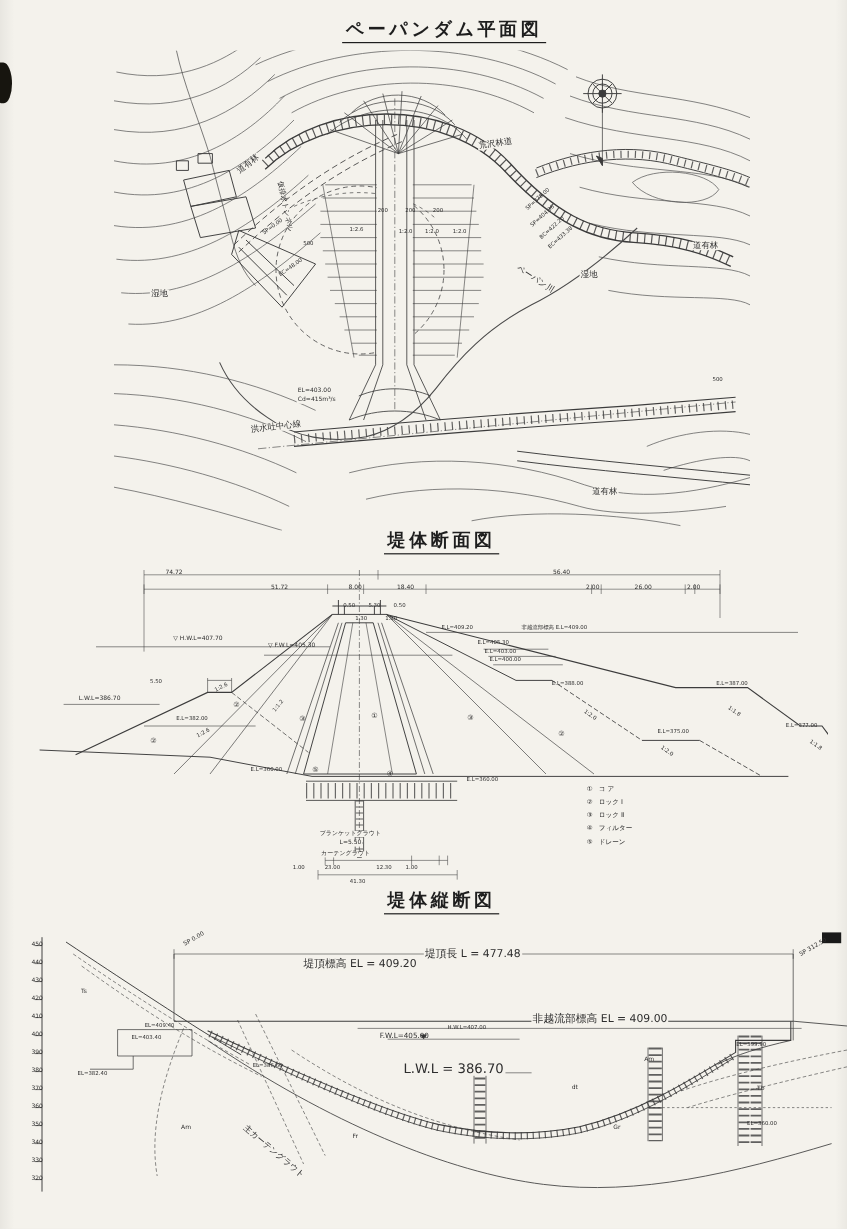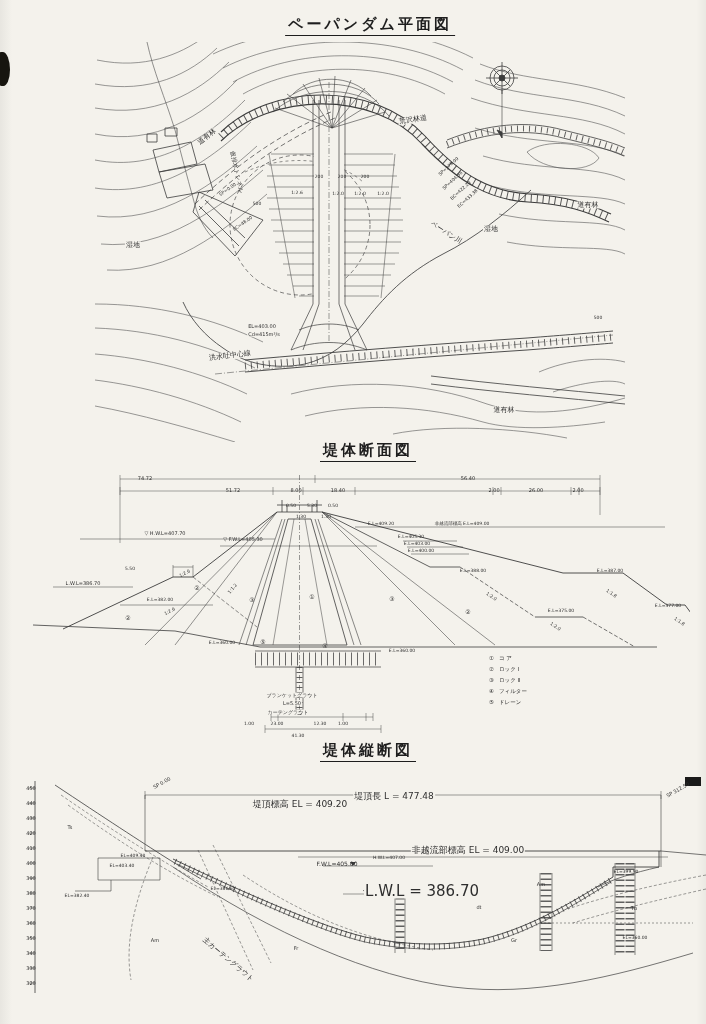--- a/index.html
+++ b/index.html
@@ -305,23 +305,23 @@
       <span class="lbl" style="left: 249px; top: 724px; font-size: 4.5px; transform: translate(-50%, -50%);">1.00</span>
       <span class="lbl" style="left: 277px; top: 724px; font-size: 4.5px; transform: translate(-50%, -50%);">23.00</span>
       <span class="lbl" style="left: 320px; top: 724px; font-size: 4.5px; transform: translate(-50%, -50%);">12.30</span>
       <span class="lbl" style="left: 343px; top: 724px; font-size: 4.5px; transform: translate(-50%, -50%);">1.00</span>
       <span class="lbl" style="left: 298px; top: 736px; font-size: 4.5px; transform: translate(-50%, -50%);">41.30</span>
       <span class="lbl" style="left: 162px; top: 783px; font-size: 5px; transform: translate(-50%, -50%) rotate(-30deg);">SP 0.00</span>
       <span class="lbl" style="left: 678px; top: 790px; font-size: 5px; transform: translate(-50%, -50%) rotate(-30deg);">SP 312.50</span>
       <span class="lbl bg" style="left: 394px; top: 796px; font-size: 9px; transform: translate(-50%, -50%);">堤頂長  L = 477.48</span>
       <span class="lbl bg" style="left: 300px; top: 804px; font-size: 9px; transform: translate(-50%, -50%);">堤頂標高 EL = 409.20</span>
       <span class="lbl" style="left: 389px; top: 858px; font-size: 4.5px; transform: translate(-50%, -50%);">H.W.L=407.00</span>
-      <span class="lbl bg" style="left: 468px; top: 850px; font-size: 9px; transform: translate(-50%, -50%); text-align: right;">非越流部標高 EL = 409.00</span>
+      <span class="lbl bg" style="left: 500px; top: 850px; font-size: 9px; transform: translate(-50%, -50%); text-align: right;">非越流部標高 EL = 409.00</span>
       <span class="lbl" style="left: 337px; top: 864px; font-size: 6px; transform: translate(-50%, -50%);">F.W.L=405.00</span>
-      <span class="lbl bg" style="left: 378px; top: 891px; font-size: 15px; transform: translate(-50%, -50%); margin-left: 44px;">L.W.L = 386.70</span>
+      <span class="lbl bg" style="left: 378px; top: 891px; font-size: 11px; transform: translate(-50%, -50%);">L.W.L = 386.70</span>
       <span class="lbl" style="left: 133px; top: 856px; font-size: 4.5px; transform: translate(-50%, -50%);">EL=409.40</span>
       <span class="lbl" style="left: 122px; top: 866px; font-size: 4.5px; transform: translate(-50%, -50%);">EL=403.40</span>
       <span class="lbl" style="left: 77px; top: 896px; font-size: 4.5px; transform: translate(-50%, -50%);">EL=382.40</span>
       <span class="lbl" style="left: 223px; top: 889px; font-size: 4.5px; transform: translate(-50%, -50%);">EL=386.60</span>
       <span class="lbl" style="left: 626px; top: 872px; font-size: 4.5px; transform: translate(-50%, -50%);">EL=399.90</span>
       <span class="lbl" style="left: 635px; top: 938px; font-size: 4.5px; transform: translate(-50%, -50%);">EL=360.00</span>
       <span class="lbl" style="left: 228px; top: 960px; font-size: 7px; transform: translate(-50%, -50%) rotate(40deg);">主カーテングラウト</span>
       <span class="lbl" style="left: 70px; top: 827px; font-size: 5px; transform: translate(-50%, -50%);">Ts</span>
       <span class="lbl" style="left: 155px; top: 940px; font-size: 5px; transform: translate(-50%, -50%);">Am</span>
       <span class="lbl" style="left: 541px; top: 884px; font-size: 5px; transform: translate(-50%, -50%);">Am</span>

